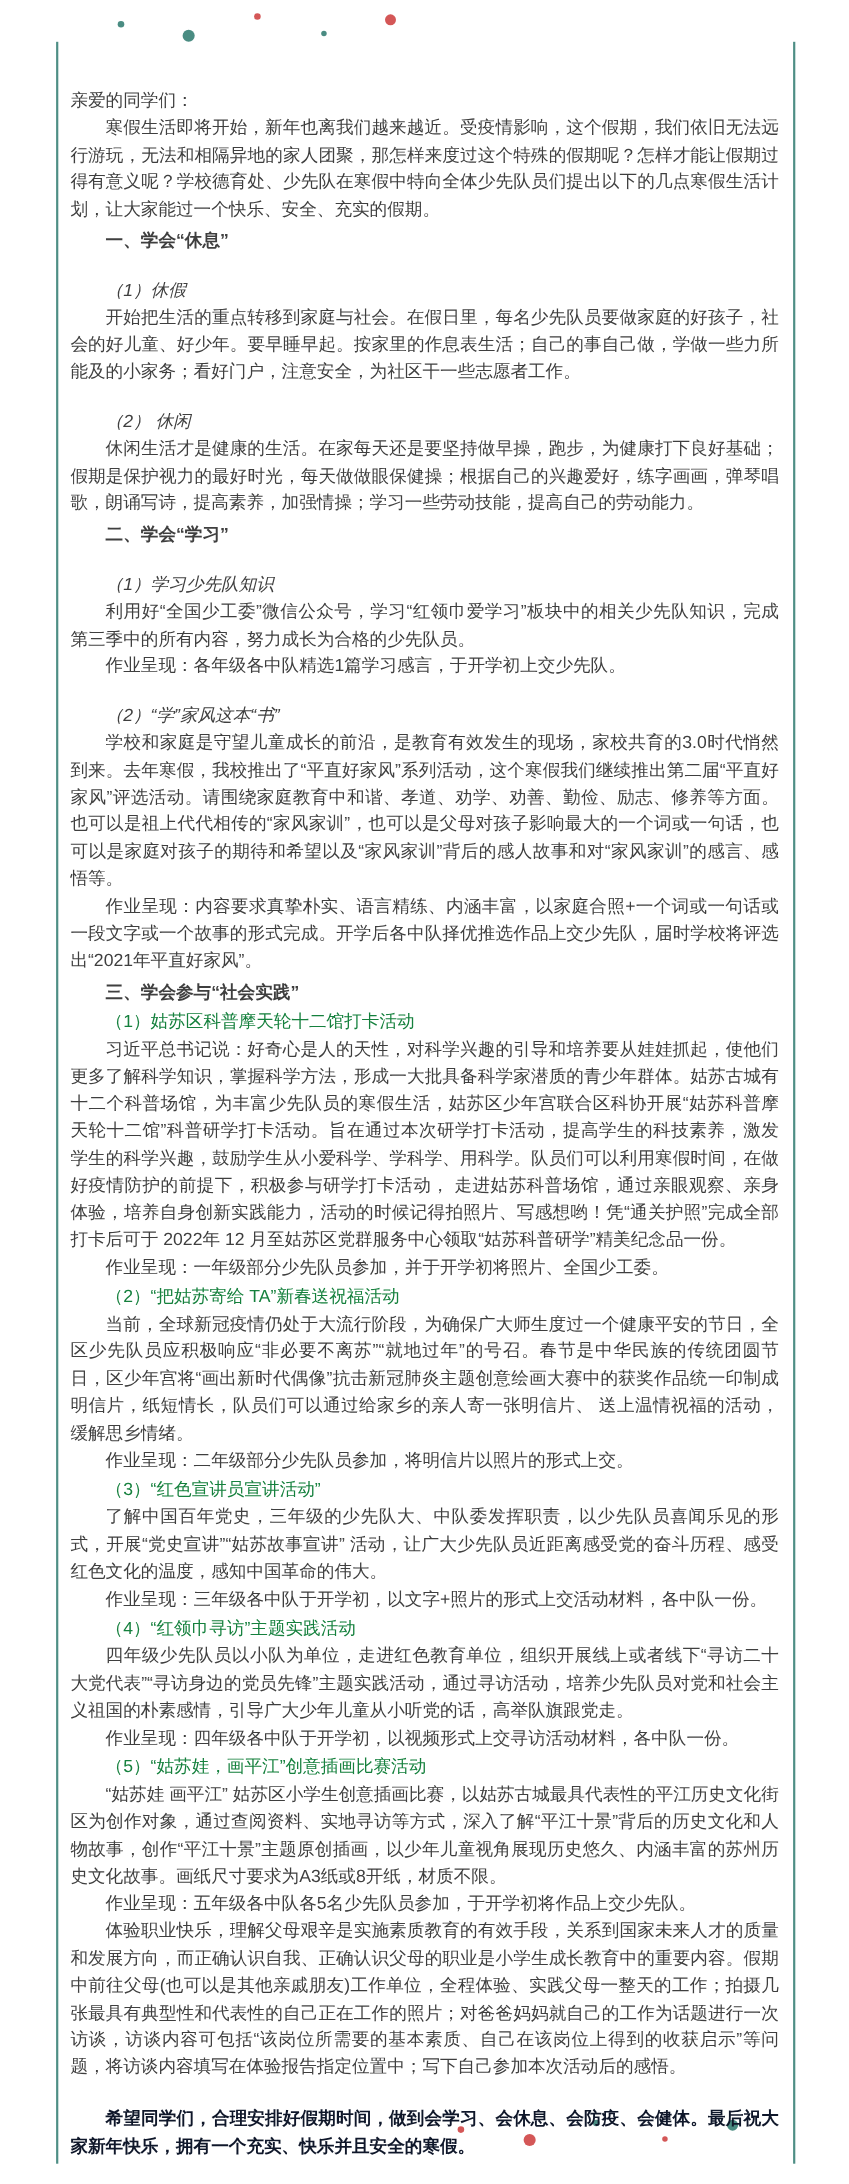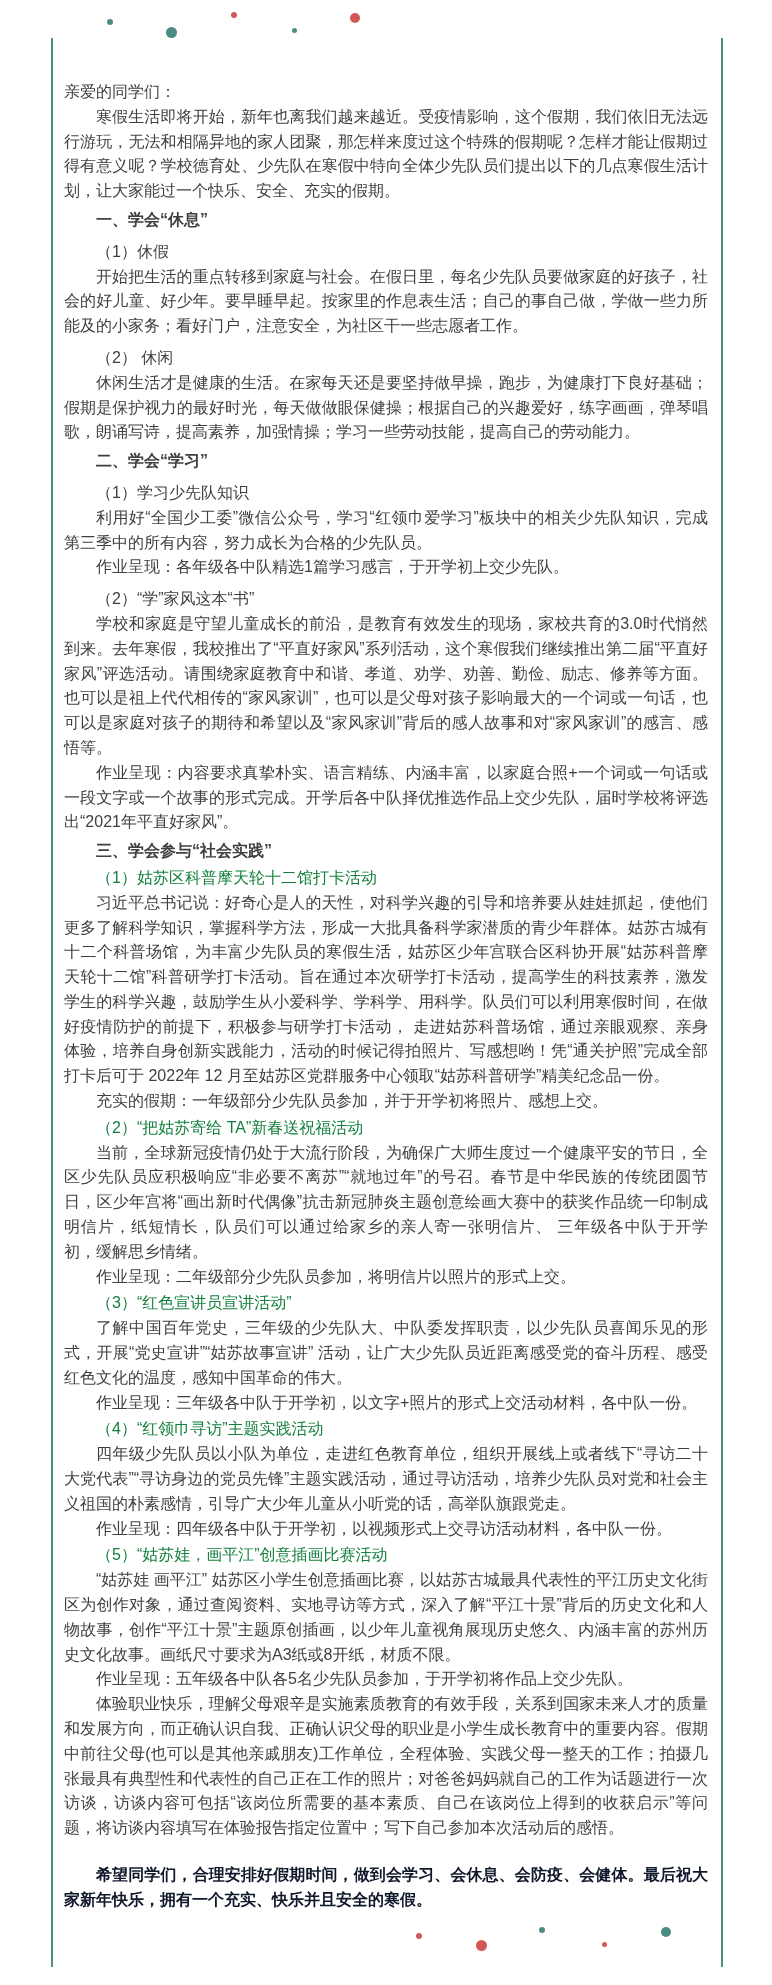--- a/index.html
+++ b/index.html
@@ -35,21 +35,21 @@
     width: 644px;
     font-size: 16px;
     line-height: 24.8px;
     color: #3f3f3f;
     text-align: justify;
   }
   .blk { margin: 0; }
   .salutation { text-indent: 0; }
   .para, .homework { text-indent: 2em; }
   .section-title { text-indent: 2em; font-weight: bold; margin-top: 4px; }
-  .sub-heading { text-indent: 2em; margin-top: 7px; }
+  .sub-heading { text-indent: 2em; margin-top: 20px; font-style: italic; }
   .sub-heading-orange { text-indent: 2em; margin-top: 2px; color: #15803d; }
   .closing { text-indent: 2em; font-weight: bold; color: #0f172a; margin-top: 22px; }
 </style>
 </head>
 <body>
 
 <div class="page">
   <div class="border-line left"></div>
   <div class="border-line right"></div>
   <div id="top-decoration">
@@ -77,23 +77,23 @@
       <p class="blk section-title">二、学会“学习”</p>
       <p class="blk sub-heading">（1）学习少先队知识</p>
       <p class="blk para">利用好“全国少工委”微信公众号，学习“红领巾爱学习”板块中的相关少先队知识，完成第三季中的所有内容，努力成长为合格的少先队员。</p>
       <p class="blk homework">作业呈现：各年级各中队精选1篇学习感言，于开学初上交少先队。</p>
       <p class="blk sub-heading">（2）“学”家风这本“书”</p>
       <p class="blk para">学校和家庭是守望儿童成长的前沿，是教育有效发生的现场，家校共育的3.0时代悄然到来。去年寒假，我校推出了“平直好家风”系列活动，这个寒假我们继续推出第二届“平直好家风”评选活动。请围绕家庭教育中和谐、孝道、劝学、劝善、勤俭、励志、修养等方面。也可以是祖上代代相传的“家风家训”，也可以是父母对孩子影响最大的一个词或一句话，也可以是家庭对孩子的期待和希望以及“家风家训”背后的感人故事和对“家风家训”的感言、感悟等。</p>
       <p class="blk homework">作业呈现：内容要求真挚朴实、语言精练、内涵丰富，以家庭合照+一个词或一句话或一段文字或一个故事的形式完成。开学后各中队择优推选作品上交少先队，届时学校将评选出“2021年平直好家风”。</p>
       <p class="blk section-title">三、学会参与“社会实践”</p>
       <p class="blk sub-heading-orange">（1）姑苏区科普摩天轮十二馆打卡活动</p>
       <p class="blk para">习近平总书记说：好奇心是人的天性，对科学兴趣的引导和培养要从娃娃抓起，使他们更多了解科学知识，掌握科学方法，形成一大批具备科学家潜质的青少年群体。姑苏古城有十二个科普场馆，为丰富少先队员的寒假生活，姑苏区少年宫联合区科协开展“姑苏科普摩天轮十二馆”科普研学打卡活动。旨在通过本次研学打卡活动，提高学生的科技素养，激发学生的科学兴趣，鼓励学生从小爱科学、学科学、用科学。队员们可以利用寒假时间，在做好疫情防护的前提下，积极参与研学打卡活动， 走进姑苏科普场馆，通过亲眼观察、亲身体验，培养自身创新实践能力，活动的时候记得拍照片、写感想哟！凭“通关护照”完成全部打卡后可于 2022年 12 月至姑苏区党群服务中心领取“姑苏科普研学”精美纪念品一份。</p>
-      <p class="blk homework">充实的假期：一年级部分少先队员参加，并于开学初将照片、感想上交。</p>
+      <p class="blk homework">作业呈现：一年级部分少先队员参加，并于开学初将照片、全国少工委。</p>
       <p class="blk sub-heading-orange">（2）“把姑苏寄给 TA”新春送祝福活动</p>
-      <p class="blk para">当前，全球新冠疫情仍处于大流行阶段，为确保广大师生度过一个健康平安的节日，全区少先队员应积极响应“非必要不离苏”“就地过年”的号召。春节是中华民族的传统团圆节日，区少年宫将“画出新时代偶像”抗击新冠肺炎主题创意绘画大赛中的获奖作品统一印制成明信片，纸短情长，队员们可以通过给家乡的亲人寄一张明信片、 三年级各中队于开学初，缓解思乡情绪。</p>
+      <p class="blk para">当前，全球新冠疫情仍处于大流行阶段，为确保广大师生度过一个健康平安的节日，全区少先队员应积极响应“非必要不离苏”“就地过年”的号召。春节是中华民族的传统团圆节日，区少年宫将“画出新时代偶像”抗击新冠肺炎主题创意绘画大赛中的获奖作品统一印制成明信片，纸短情长，队员们可以通过给家乡的亲人寄一张明信片、 送上温情祝福的活动，缓解思乡情绪。</p>
       <p class="blk homework">作业呈现：二年级部分少先队员参加，将明信片以照片的形式上交。</p>
       <p class="blk sub-heading-orange">（3）“红色宣讲员宣讲活动”</p>
       <p class="blk para">了解中国百年党史，三年级的少先队大、中队委发挥职责，以少先队员喜闻乐见的形式，开展“党史宣讲”“姑苏故事宣讲” 活动，让广大少先队员近距离感受党的奋斗历程、感受红色文化的温度，感知中国革命的伟大。</p>
       <p class="blk homework">作业呈现：三年级各中队于开学初，以文字+照片的形式上交活动材料，各中队一份。</p>
       <p class="blk sub-heading-orange">（4）“红领巾寻访”主题实践活动</p>
       <p class="blk para">四年级少先队员以小队为单位，走进红色教育单位，组织开展线上或者线下“寻访二十大党代表”“寻访身边的党员先锋”主题实践活动，通过寻访活动，培养少先队员对党和社会主义祖国的朴素感情，引导广大少年儿童从小听党的话，高举队旗跟党走。</p>
       <p class="blk homework">作业呈现：四年级各中队于开学初，以视频形式上交寻访活动材料，各中队一份。</p>
       <p class="blk sub-heading-orange">（5）“姑苏娃，画平江”创意插画比赛活动</p>
       <p class="blk para">“姑苏娃 画平江” 姑苏区小学生创意插画比赛，以姑苏古城最具代表性的平江历史文化街区为创作对象，通过查阅资料、实地寻访等方式，深入了解“平江十景”背后的历史文化和人物故事，创作“平江十景”主题原创插画，以少年儿童视角展现历史悠久、内涵丰富的苏州历史文化故事。画纸尺寸要求为A3纸或8开纸，材质不限。</p>
       <p class="blk homework">作业呈现：五年级各中队各5名少先队员参加，于开学初将作品上交少先队。</p>

